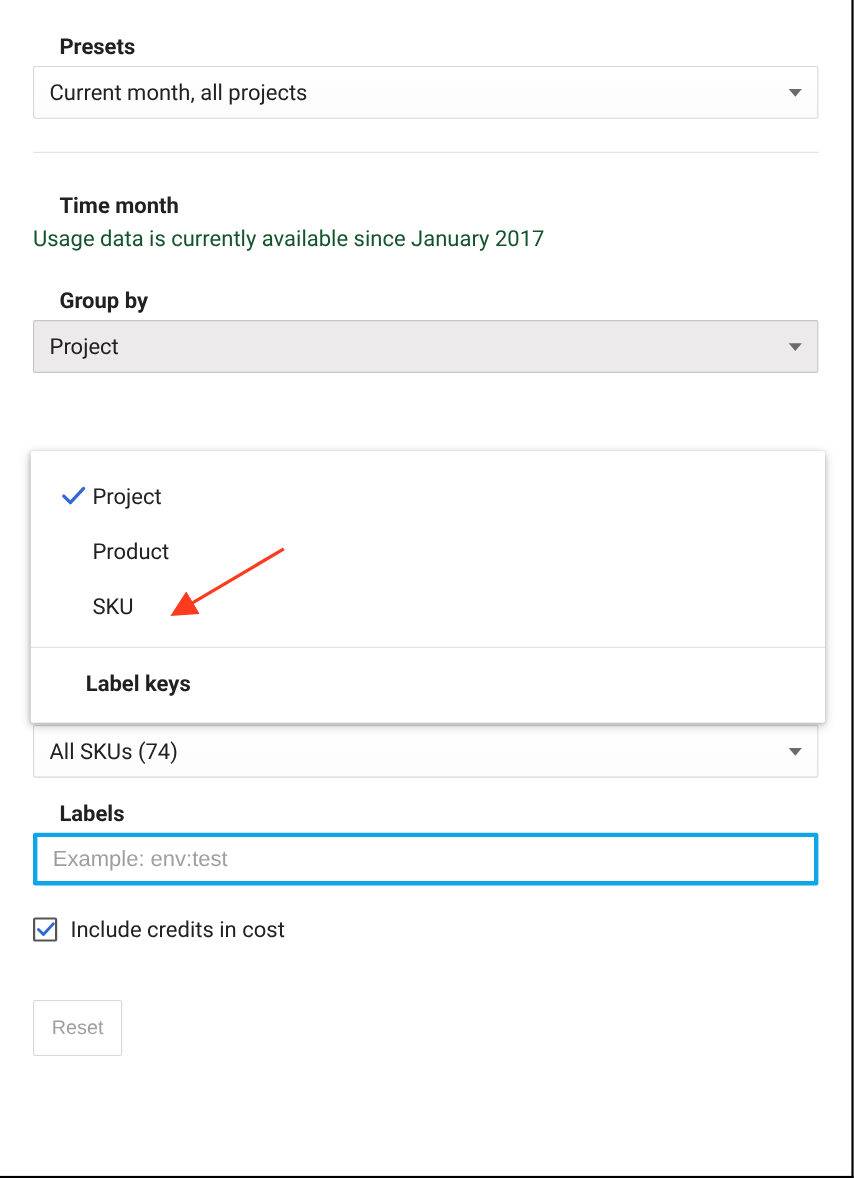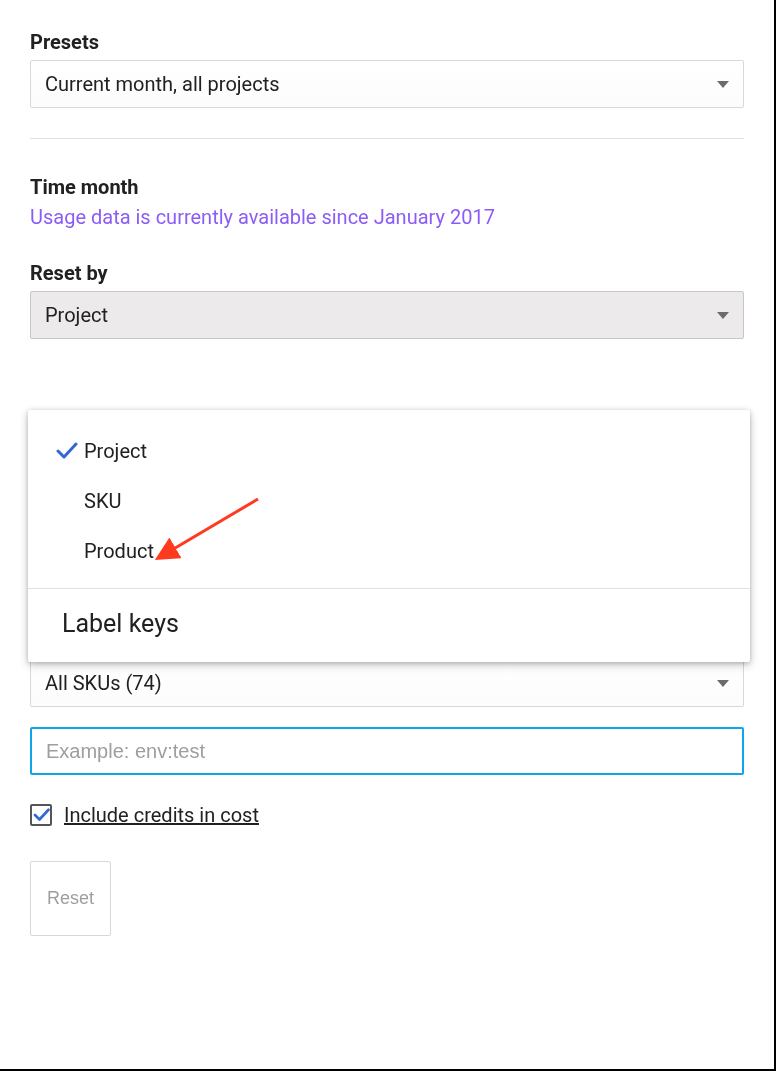--- a/index.html
+++ b/index.html
@@ -15,24 +15,25 @@
       padding: 30px 30px 30px 30px;
     }
     .section {
       margin-bottom: 20px;
     }
     .label {
       font-size: 20px;
       font-weight: 700;
       color: #212121;
       margin-bottom: 6px;
+      margin-left: 24px;
     }
     .sublabel {
       font-size: 20px;
-      color: #8b5cf6;
+      color: #14532d;
       margin-bottom: 22px;
     }
     .select {
       display: flex;
       align-items: center;
       justify-content: space-between;
       height: 48px;
       border: 1px solid #d8d8d8;
       border-radius: 2px;
       padding: 0 14px;
@@ -82,66 +83,65 @@
       width: 36px;
       display: flex;
       justify-content: center;
     }
     .dropdown-section-divider {
       border: none;
       border-top: 1px solid #e0e0e0;
       margin: 12px 0 10px 0;
     }
     .dropdown-section-label {
-      font-size: 25px;
-      font-weight: 400;
-      padding: 10px 0 14px 34px;
+      font-size: 20px;
+      font-weight: 700;
+      padding: 10px 0 14px 50px;
     }
     .dropdown-item .item-text {
       flex: 1;
       padding-left: 0px;
     }
     .dropdown-item.indented .item-text {
       padding-left: 36px;
     }
     .input {
       width: 100%;
       height: 48px;
-      border: 2px solid #0ea5e9;
+      border: 4px solid #0ea5e9;
       border-radius: 2px;
       padding: 0 14px;
       font-size: 20px;
       color: #212121;
     }
     .input::placeholder { color: #9e9e9e; }
     .checkbox-row {
       display: flex;
       align-items: center;
       gap: 12px;
       margin-top: 28px;
-      margin-bottom: 34px;
-      text-decoration: underline;
+      margin-bottom: 52px;
     }
     .checkbox {
       width: 22px;
       height: 22px;
       border: 2px solid #555;
       border-radius: 2px;
       display: flex;
       align-items: center;
       justify-content: center;
       cursor: pointer;
       background: #fff;
     }
     .reset-btn {
       border: 1px solid #d8d8d8;
       background: #fff;
       color: #9e9e9e;
       font-size: 18px;
-      padding: 26px 16px;
+      padding: 14px 16px;
       border-radius: 2px;
       cursor: pointer;
     }
     .arrow-annotation {
       position: absolute;
       left: 148px;
       top: 491px;
       pointer-events: none;
       z-index: 20;
     }
@@ -167,63 +167,64 @@
 
 <div class="section">
   <div class="label">Time month</div>
   <div class="sublabel">Usage data is currently available since January 2017</div>
 </div>
 
 <div class="spacer-small"></div>
 
 
 <div class="section rel">
-  <div class="label">Reset by</div>
+  <div class="label">Group by</div>
   <div class="select open">
     <span>Project</span>
     <span class="caret"></span>
   </div>
 </div>
 
 
 <div class="dropdown-panel">
   <div class="dropdown-item">
     <span class="check">
       <svg width="24" height="24" viewBox="0 0 24 24">
         <path d="M4 12 L10 18 L22 5" stroke="#3367d6" stroke-width="3" fill="none" stroke-linecap="round" stroke-linejoin="round"></path>
       </svg>
     </span>
     <span class="item-text">Project</span>
   </div>
   <div class="dropdown-item">
     <span class="check"></span>
-    <span class="item-text">SKU</span>
+    <span class="item-text">Product</span>
   </div>
   <div class="dropdown-item">
     <span class="check"></span>
-    <span class="item-text">Product</span>
+    <span class="item-text">SKU</span>
   </div>
   <hr class="dropdown-section-divider">
   <div class="dropdown-section-label">Label keys</div>
 </div>
 
 
 <div style="height:300px"></div>
 
 
 <div class="section">
   <div class="label" style="visibility:hidden;height:0;margin:0">SKUs</div>
   <div class="select">
     <span>All SKUs (74)</span>
     <span class="caret"></span>
   </div>
 </div>
 
 
 <div class="section">
+  <div class="label">Labels</div>
   <input class="input" type="text" placeholder="Example: env:test" style="">
 </div>
 
 
 <div class="checkbox-row">
   <div class="checkbox">
     <svg width="18" height="18" viewBox="0 0 24 24">
       <path d="M4 12 L10 18 L22 5" stroke="#3367d6" stroke-width="3.5" fill="none" stroke-linecap="round" stroke-linejoin="round"></path>
     </svg>
   </div>

